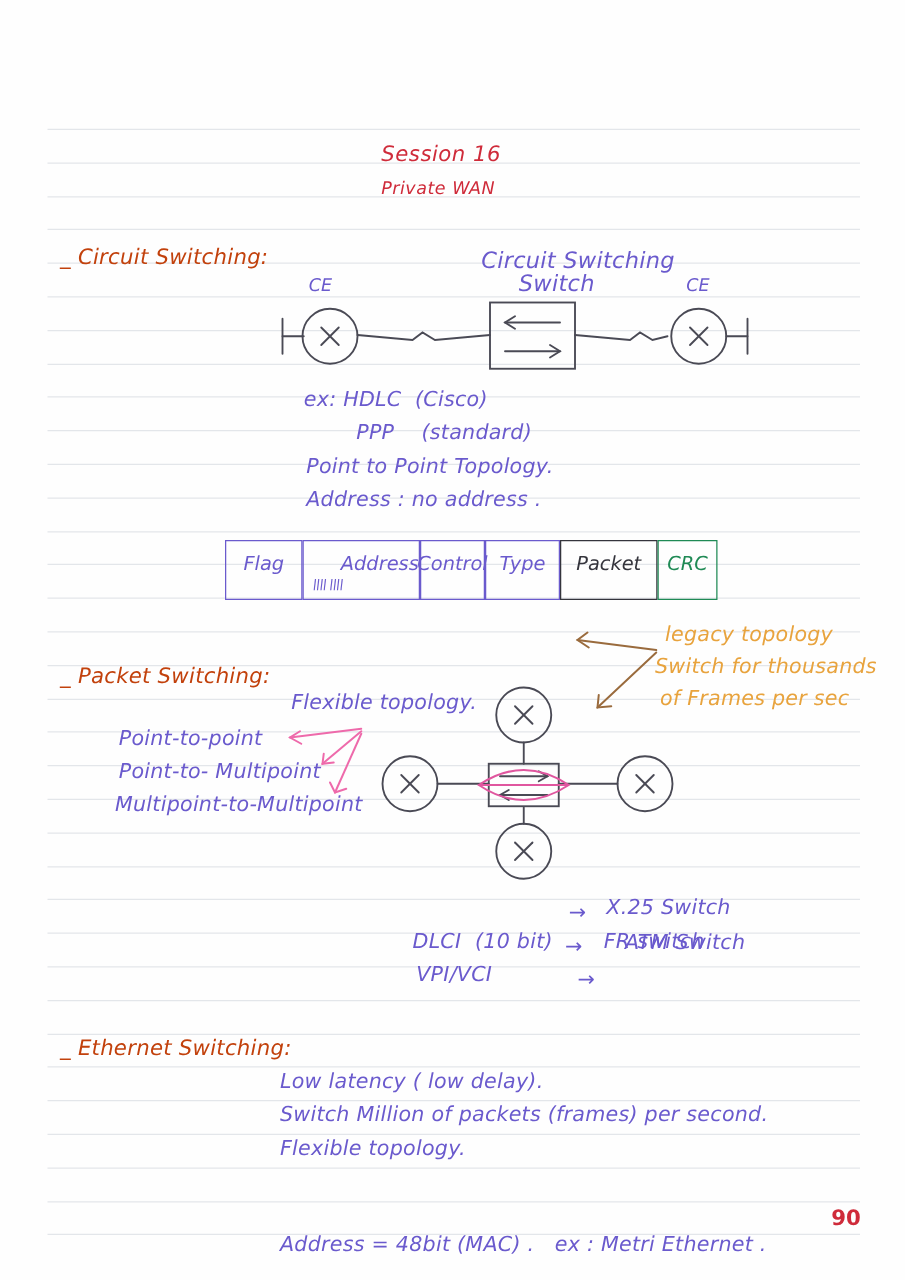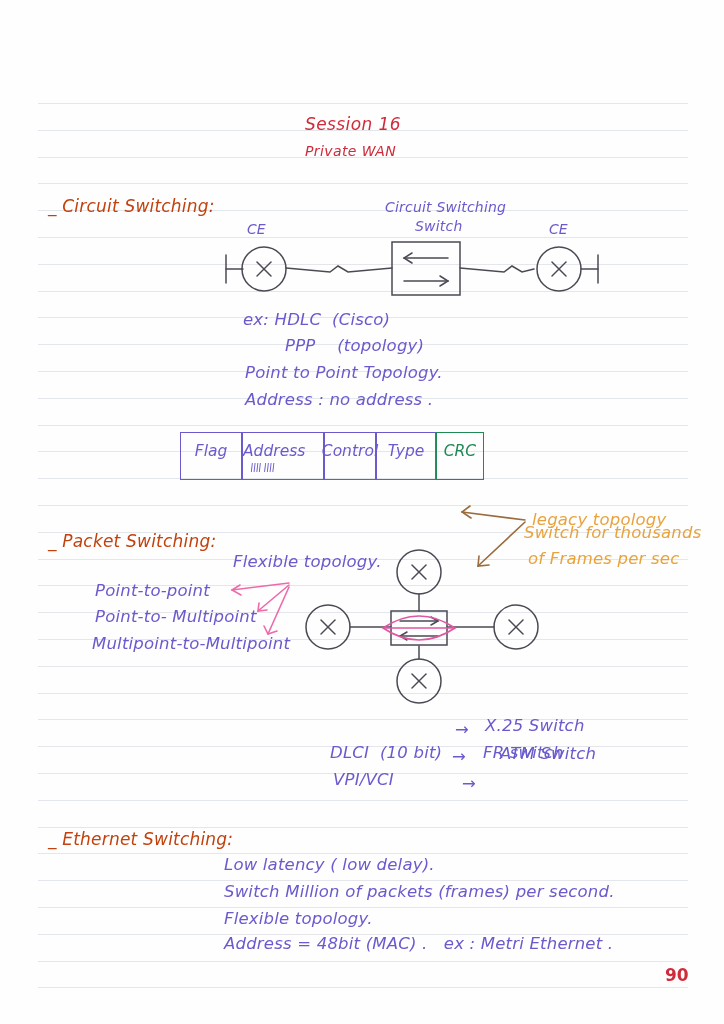--- a/index.html
+++ b/index.html
@@ -20,21 +20,21 @@
   .hand{font-family:"DejaVu Sans","Liberation Sans",sans-serif;font-style:italic;font-weight:400;}
   .hand2{font-family:"DejaVu Sans","Liberation Sans",sans-serif;font-weight:400;}
 
   
   #title-session{font-size:17px;letter-spacing:.4px;}
   #title-wan{font-size:14px;letter-spacing:.4px;}
 
   .heading{font-size:17px;letter-spacing:.2px;}
   .body-line{font-size:16.5px;letter-spacing:.2px;}
   .small-label{font-size:14px;}
-  .note{font-size:14px;letter-spacing:.2px;}
+  .note{font-size:18px;letter-spacing:.2px;}
 
   svg{position:absolute;left:0;top:0;overflow:visible;pointer-events:none;}
 
   #pageno{font-size:17px;font-weight:600;}
 </style>
 </head>
 <body>
 
 <div id="page">
 
@@ -110,52 +110,55 @@
       <circle cx="559" cy="269" r="22" stroke="#4a4a55"></circle>
       <line x1="552" y1="262" x2="566" y2="276"></line>
       <line x1="566" y1="262" x2="552" y2="276"></line>
 
       <line x1="581" y1="269" x2="598" y2="269"></line>
       <line x1="598" y1="255" x2="598" y2="283"></line>
     </g>
   </svg>
 
   <div class="ink hand purple body-line" style="left:243px;top:312px;">ex: HDLC  (Cisco)</div>
-  <div class="ink hand purple body-line" style="left:285px;top:338px;">PPP    (topology)</div>
+  <div class="ink hand purple body-line" style="left:285px;top:338px;">PPP    (standard)</div>
   <div class="ink hand purple body-line" style="left:245px;top:392px;">Address : no address .</div>
   <div class="ink hand purple body-line" style="left:245px;top:365px;">Point to Point Topology.</div>
 
   <div id="frame-table" style="position:absolute;left:180px;top:432px;height:48px;display:flex;">
       <div style="position: relative; width: 62px; height: 48px; box-sizing: border-box; border: 1.4px solid rgb(106, 90, 205); display: flex; align-items: flex-start; justify-content: center; color: rgb(106, 90, 205); font-style: italic; font-size: 15.5px; padding-top: 9px;">
         <span>Flag</span>
       </div>
-      <div style="position: relative; width: 82px; height: 48px; box-sizing: border-box; border: 1.4px solid rgb(106, 90, 205); display: flex; align-items: flex-start; justify-content: flex-start; color: rgb(106, 90, 205); font-style: italic; font-size: 15.5px; padding-top: 9px;">
+      <div style="position: relative; width: 94px; height: 48px; box-sizing: border-box; border: 1.4px solid rgb(106, 90, 205); display: flex; align-items: flex-start; justify-content: flex-end; color: rgb(106, 90, 205); font-style: italic; font-size: 15.5px; padding-top: 9px;">
         <span>Address</span>
         <span style="position: absolute; left: 8px; bottom: 5px; font-size: 11px; letter-spacing: -1px; transform: scaleX(-1); color: rgb(106, 90, 205);">\\\\ \\\\</span>
       </div>
       <div style="position: relative; width: 52px; height: 48px; box-sizing: border-box; border: 1.4px solid rgb(106, 90, 205); display: flex; align-items: flex-start; justify-content: center; color: rgb(106, 90, 205); font-style: italic; font-size: 15.5px; padding-top: 9px;">
         <span>Control</span>
       </div>
       <div style="position: relative; width: 60px; height: 48px; box-sizing: border-box; border: 1.4px solid rgb(106, 90, 205); display: flex; align-items: flex-start; justify-content: center; color: rgb(106, 90, 205); font-style: italic; font-size: 15.5px; padding-top: 9px;">
         <span>Type</span>
+      </div>
+      <div style="position: relative; width: 78px; height: 48px; box-sizing: border-box; border: 1.4px solid rgb(52, 52, 60); display: flex; align-items: flex-start; justify-content: center; color: rgb(52, 52, 60); font-style: italic; font-size: 15.5px; padding-top: 9px;">
+        <span>Packet</span>
       </div>
       <div style="position: relative; width: 48px; height: 48px; box-sizing: border-box; border: 1.4px solid rgb(31, 138, 85); display: flex; align-items: flex-start; justify-content: center; color: rgb(31, 138, 85); font-style: italic; font-size: 15.5px; padding-top: 9px;">
         <span>CRC</span>
       </div>
     </div>
 
   <div class="ink hand dark heading" style="left:48px;top:533px;">_ Packet Switching:</div>
 
   <div class="ink hand purple body-line" style="left:233px;top:554px;">Flexible topology.</div>
 
   <div class="ink hand purple body-line" style="left:95px;top:583px;">Point-to-point</div>
   <div class="ink hand purple body-line" style="left:95px;top:609px;">Point-to- Multipoint</div>
   <div class="ink hand purple body-line" style="left:92px;top:636px;">Multipoint-to-Multipoint</div>
 
-  <div class="ink hand orange body-line" style="left:532px;top:500px;margin-top:12px;">legacy topology</div>
+  <div class="ink hand orange body-line" style="left:532px;top:500px;">legacy topology</div>
   <div class="ink hand orange body-line" style="left:524px;top:525px;">Switch for thousands</div>
   <div class="ink hand orange body-line" style="left:528px;top:551px;">of Frames per sec</div>
 
   <svg width="724" height="1024">
     <g stroke="#4a4a55" fill="none" stroke-width="1.5" stroke-linecap="round">
 
       <circle cx="419" cy="572" r="22"></circle>
       <line x1="412" y1="565" x2="426" y2="579"></line>
       <line x1="426" y1="565" x2="412" y2="579"></line>
       <line x1="419" y1="594" x2="419" y2="611"></line>
@@ -213,17 +216,17 @@
   <div class="ink hand purple body-line" style="left:483px;top:745px;">FR switch</div>
 
   <div class="ink hand purple body-line" style="left:333px;top:772px;">VPI/VCI</div>
   <div class="ink hand purple body-line" style="left:462px;top:776px;">→</div>
   <div class="ink hand purple body-line" style="left:500px;top:746px;">ATM Switch</div>
 
   <div class="ink hand purple body-line" style="left:224px;top:857px;">Low latency ( low delay).</div>
   <div class="ink hand dark heading" style="left:48px;top:831px;">_ Ethernet Switching:</div>
   <div class="ink hand purple body-line" style="left:224px;top:884px;">Switch Million of packets (frames) per second.</div>
   <div class="ink hand purple body-line" style="left:224px;top:911px;">Flexible topology.</div>
-  <div class="ink hand purple body-line" style="left:224px;top:936px;">Address = 48bit (MAC) .   ex : Metri Ethernet .</div>
+  <div class="ink hand purple body-line" style="left:224px;top:988px;">Address = 48bit (MAC) .   ex : Metri Ethernet .</div>
 
   <div class="ink hand2 red" id="pageno" style="left:665px;top:967px;">90</div>
 
 </div>
 
 </body></html>

